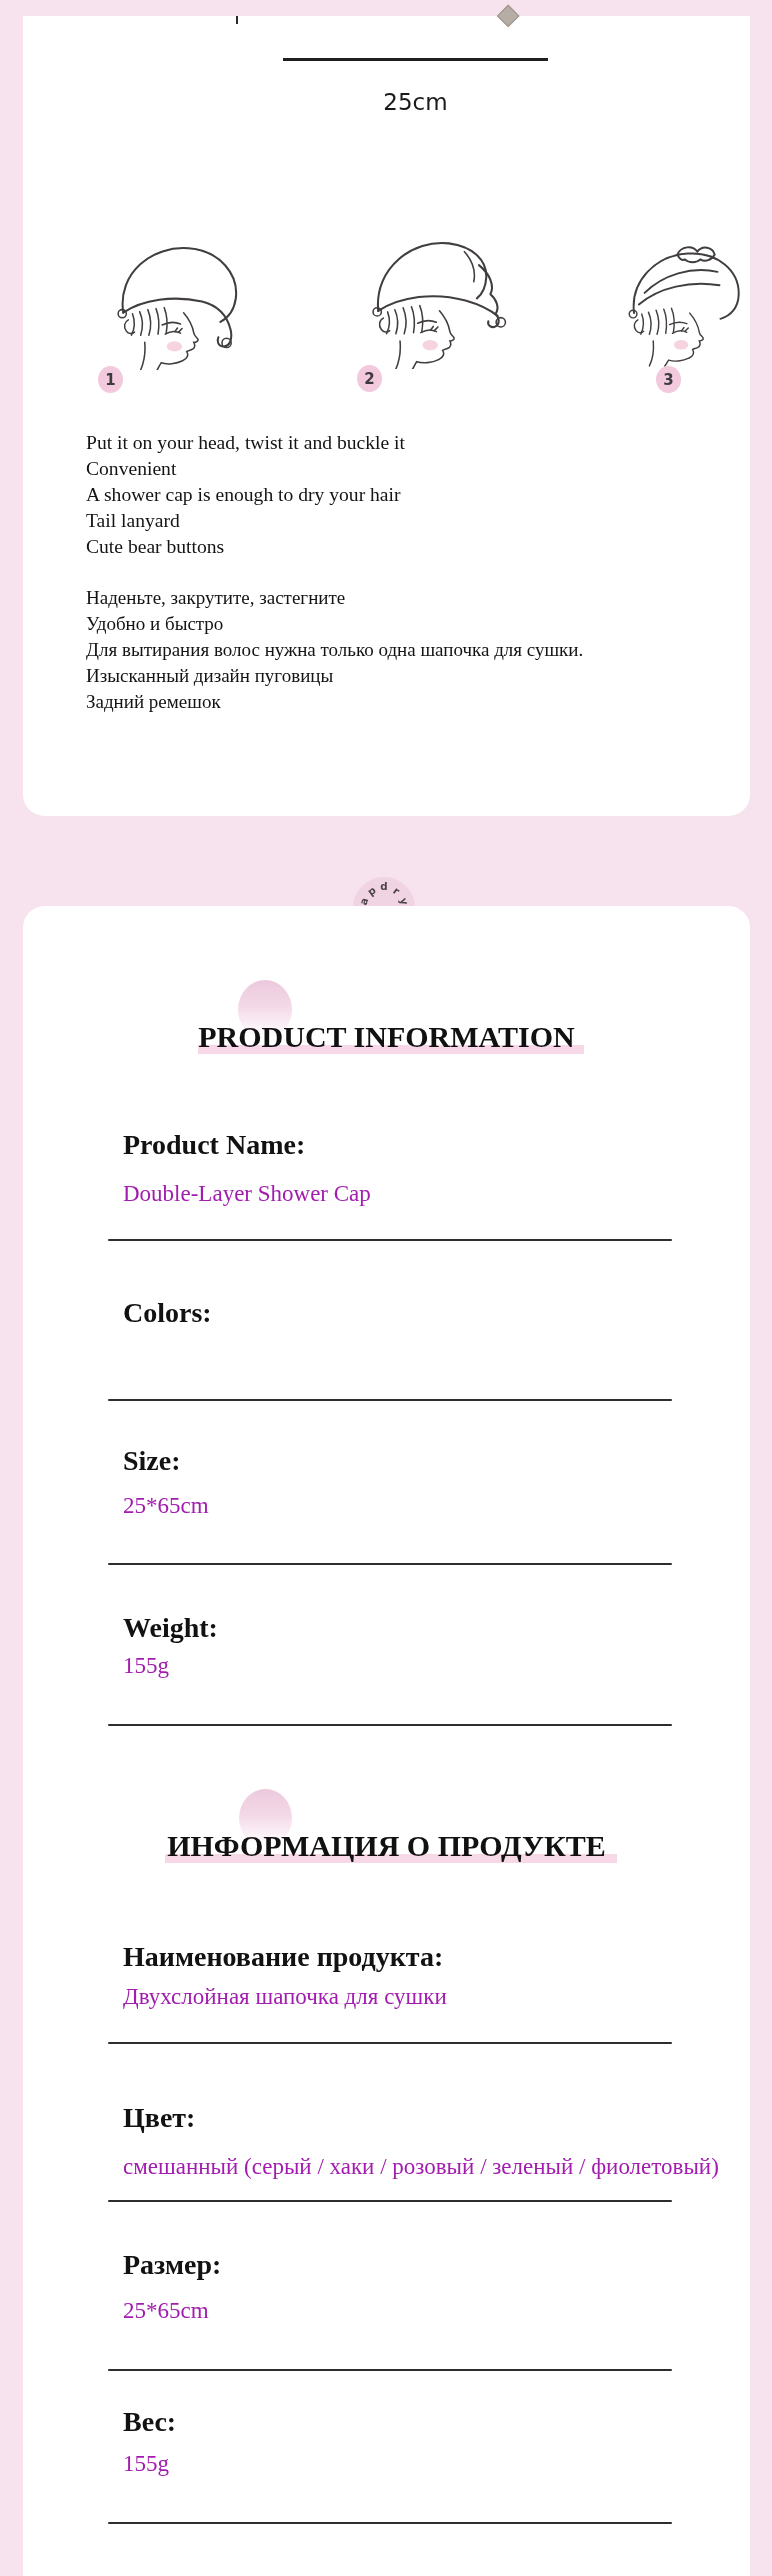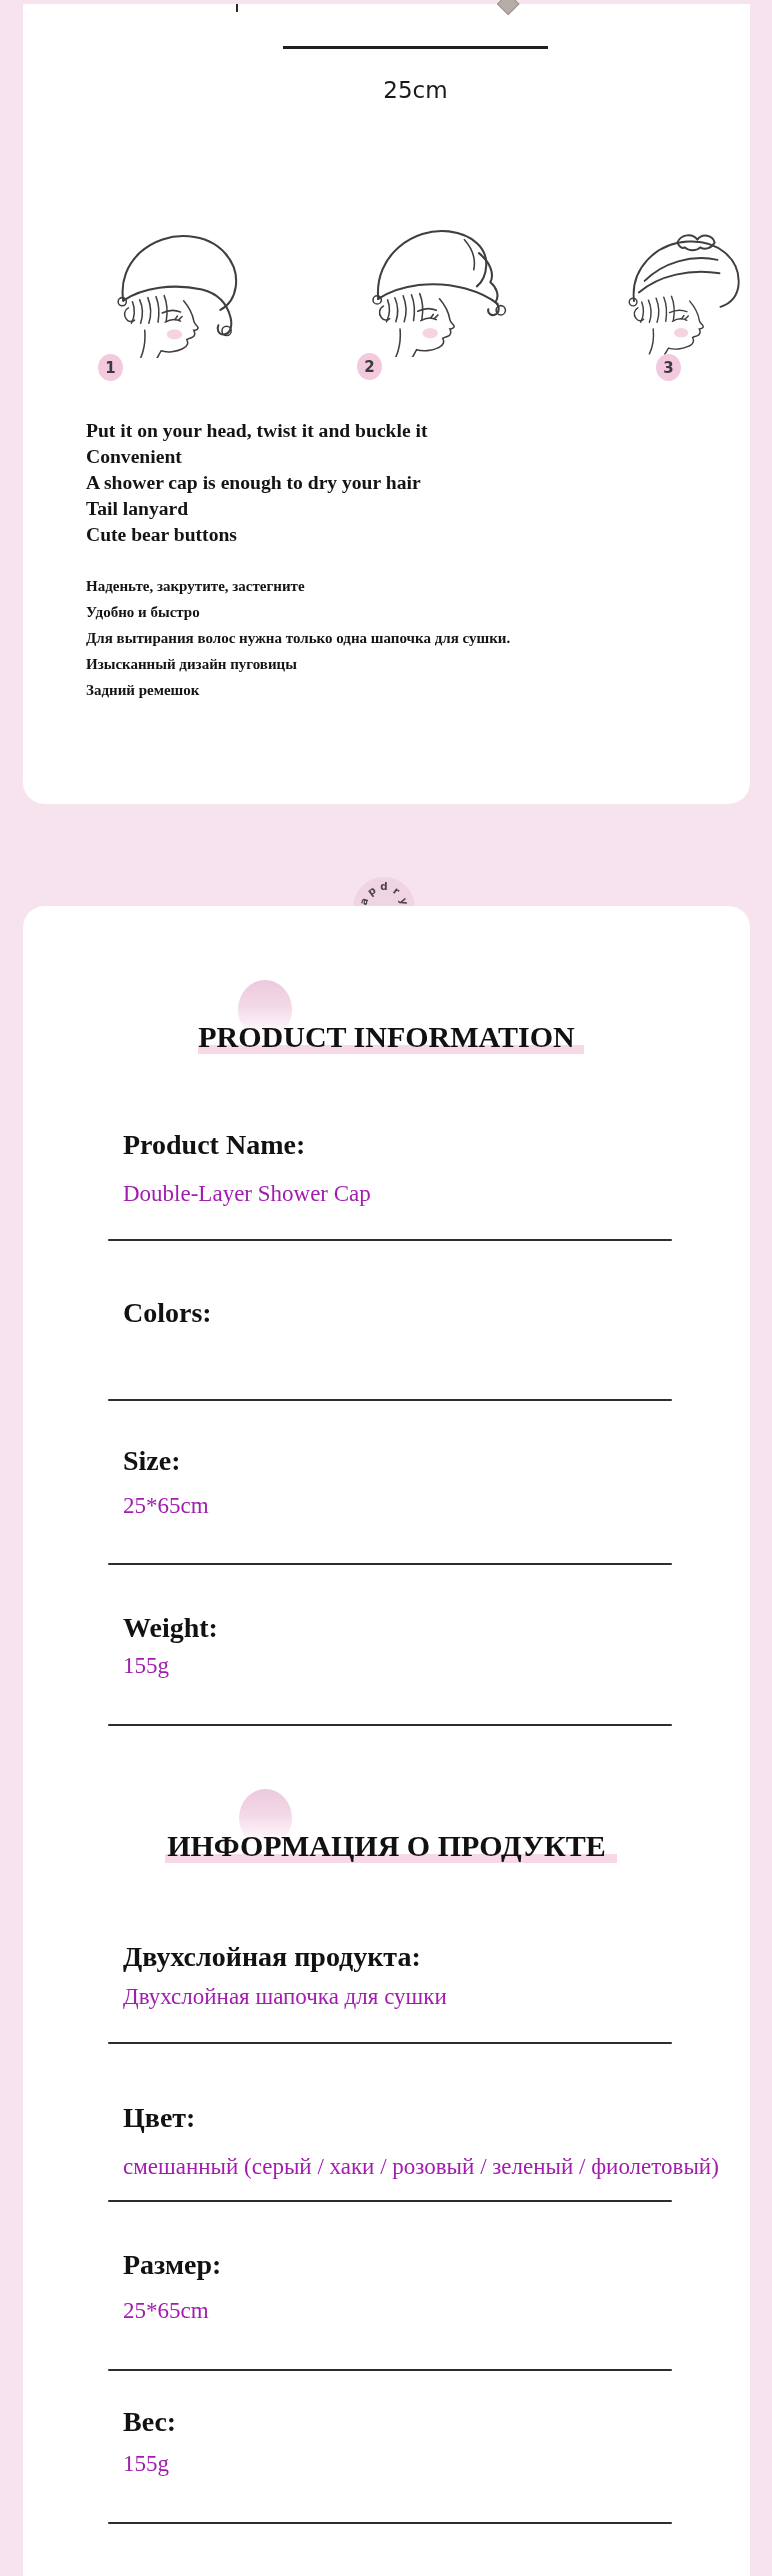--- a/index.html
+++ b/index.html
@@ -1,35 +1,35 @@
 <!DOCTYPE html>
 <html style="font-size:8.2px"><head>
 <meta charset="utf-8">
 <style>
   html,body{margin:0;padding:0;background:#f6e3ee;}
   .page{position:relative;width:773px;height:2743px;background:#f6e3ee;overflow:hidden;
         font-family:"Liberation Serif","DejaVu Serif",serif;color:#141414;}
   .card{position:absolute;left:23px;width:727px;background:#ffffff;}
-  .card1{top:4px;height:800px;border-radius:0 0 21.6px 21.6px;}
+  .card1{top:16px;height:800px;border-radius:0 0 21.6px 21.6px;}
   .card2{top:906px;height:1838px;border-radius:21.6px 21.6px 0 0;}
 
   
   .remnant-vline{position:absolute;left:213px;top:0;width:2.1px;height:7.7px;background:#2a2a2a;}
   .remnant-diamond{position:absolute;left:477px;top:-8.2px;width:14.4px;height:14.4px;background:#b6ada6;
                    border:1px solid #9d938b;transform:rotate(45deg);}
   .measure-line{position:absolute;left:260px;top:42px;width:265px;height:2.6px;background:#1f1f1f;}
   .measure-label{position:absolute;left:260px;top:73px;width:265px;text-align:center;
                  font-family:"DejaVu Sans","Liberation Sans",sans-serif;font-size:23px;color:#1a1a1a;}
   .illus{position:absolute;}
   .step-badge{position:absolute;width:25px;height:27px;border-radius:50%;background:#f2c9dd;
               display:flex;align-items:center;justify-content:center;
               font-family:"DejaVu Sans","Liberation Sans",sans-serif;font-size:15px;font-weight:bold;color:#3d3a3e;}
-  .features{position:absolute;left:63px;font-weight:bold;}
+  .features{position:absolute;left:63px;font-weight:normal;}
   .features-en{top:414px;font-size:19.6px;line-height:26px;}
-  .features-ru{top:569px;font-size:15px;line-height:26px;}
+  .features-ru{top:569px;font-size:19px;line-height:26px;}
 
   
   .logo-badge{position:absolute;left:353px;top:877px;width:62px;height:62px;border-radius:50%;
               background:#f1d4e3;}
   .logo-letter{position:absolute;left:50%;top:50%;width:0;height:0;display:flex;align-items:center;justify-content:center;
                font-family:"DejaVu Sans","Liberation Sans",sans-serif;font-size:10.3px;font-weight:600;color:#4d4548;}
   .logo-letter span{display:block;}
 
   
   .deco-ellipse{position:absolute;border-radius:50%;
@@ -205,21 +205,21 @@
   <div class="separator" style="top:1563px;"></div>
 
   <div class="field-label" style="top:1612px;">Weight:</div>
   <div class="field-value" style="top:1653px;">155g</div>
   <div class="separator" style="top:1724px;"></div>
 
   <div class="deco-ellipse" style="left:239px;top:1789px;width:53px;height:58px;"></div>
   <div class="heading-bar" style="left:165px;top:1854px;width:452px;"></div>
   <div class="section-heading" style="top:1829px;">ИНФОРМАЦИЯ О ПРОДУКТЕ</div>
 
-  <div class="field-label" style="top:1941px;">Двухслойная продукта:</div>
+  <div class="field-label" style="top:1941px;">Наименование продукта:</div>
   <div class="field-value" style="top:1984px;">Двухслойная шапочка для сушки</div>
   <div class="separator" style="top:2042px;"></div>
 
   <div class="field-label" style="top:2102px;">Цвет:</div>
   <div class="field-value" style="top:2154px;">смешанный (серый / хаки / розовый / зеленый / фиолетовый)</div>
   <div class="separator" style="top:2200px;"></div>
 
   <div class="field-label" style="top:2249px;">Размер:</div>
   <div class="field-value" style="top:2298px;">25*65cm</div>
   <div class="separator" style="top:2369px;"></div>

